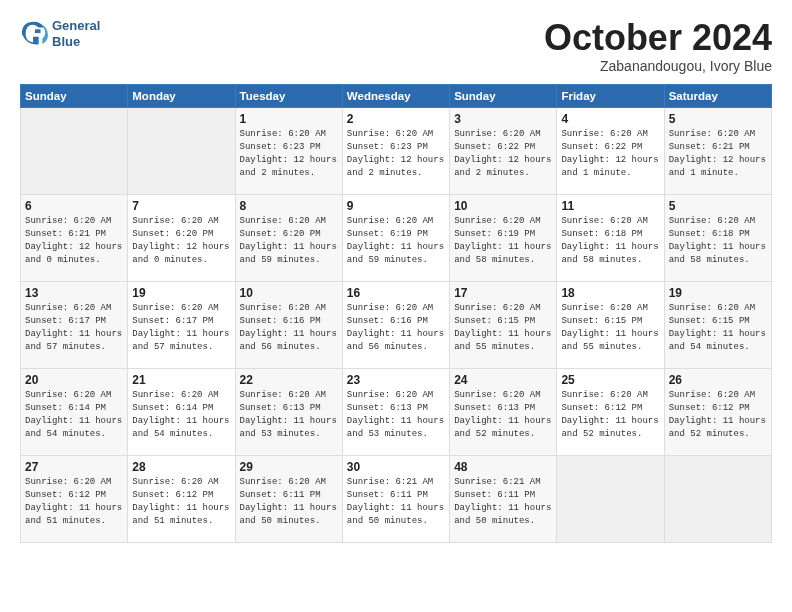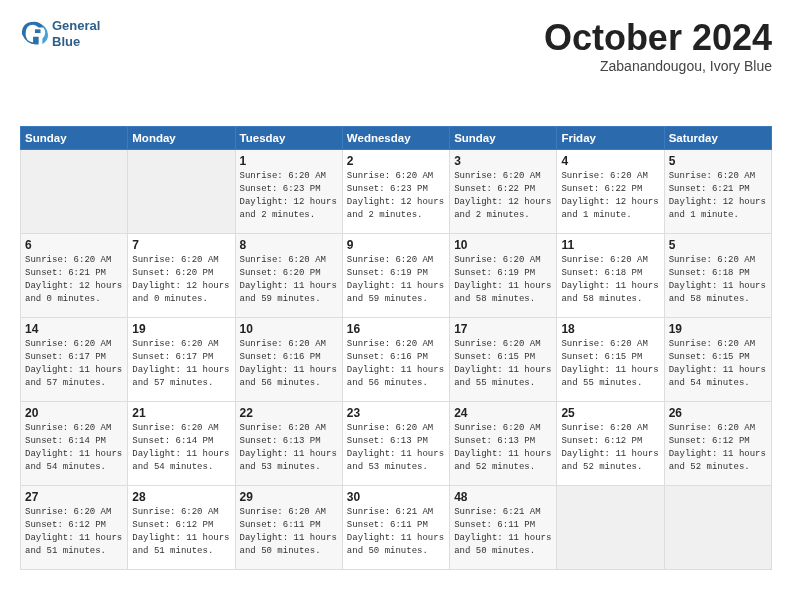--- a/index.html
+++ b/index.html
@@ -9,21 +9,20 @@
       font-family: Arial, sans-serif;
       background: #fff;
       overflow: hidden;
     }
     .page {
       width: 792px;
       height: 555px;
       padding: 18px 20px 12px 20px;
       display: flex;
       flex-direction: column;
-      gap: 20px;
     }
     .header {
       display: flex;
       justify-content: space-between;
       align-items: flex-start;
       margin-bottom: 10px;
     }
     .logo {
       display: flex;
       align-items: center;
@@ -53,21 +52,20 @@
     }
     .location {
       font-size: 14px;
       color: #444;
     }
     .calendar {
       flex: 1;
       border-collapse: collapse;
       width: 100%;
       table-layout: fixed;
-      margin-top: 22px;
     }
     .calendar thead tr {
       background-color: #2a6aad;
     }
     .calendar thead th {
       color: #fff;
       font-size: 11.5px;
       font-weight: bold;
       padding: 5px 4px;
       text-align: left;
@@ -227,21 +225,21 @@
           <td>
             <span class="day-number">5</span>
             <div class="cell-info" style="white-space: pre-line;">Sunrise: 6:20 AM
 Sunset: 6:18 PM
 Daylight: 11 hours
 and 58 minutes.</div>
           </td>
         </tr>
         <tr>
           <td>
-            <span class="day-number">14</span>
+            <span class="day-number">13</span>
             <div class="cell-info" style="white-space: pre-line;">Sunrise: 6:20 AM
 Sunset: 6:17 PM
 Daylight: 11 hours
 and 57 minutes.</div>
           </td>
           <td>
             <span class="day-number">19</span>
             <div class="cell-info" style="white-space: pre-line;">Sunrise: 6:20 AM
 Sunset: 6:17 PM
 Daylight: 11 hours

